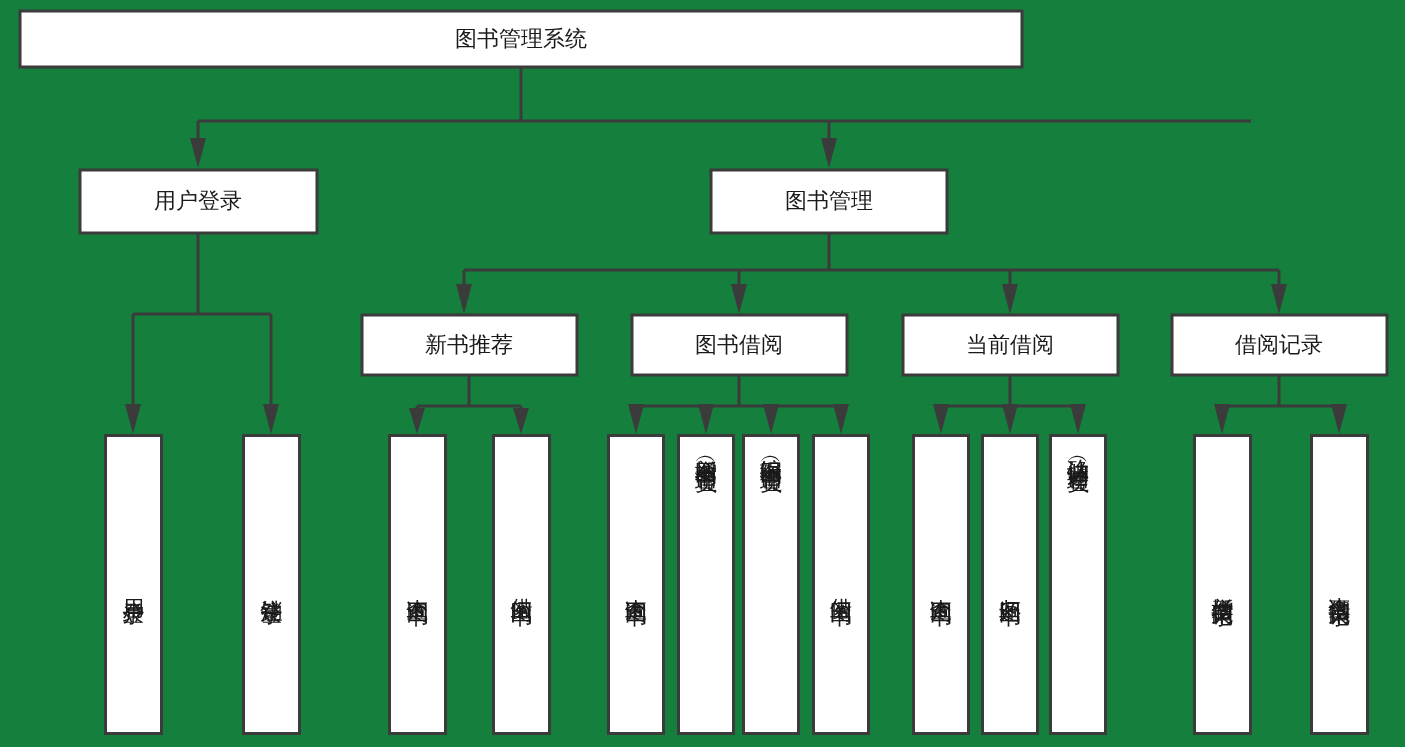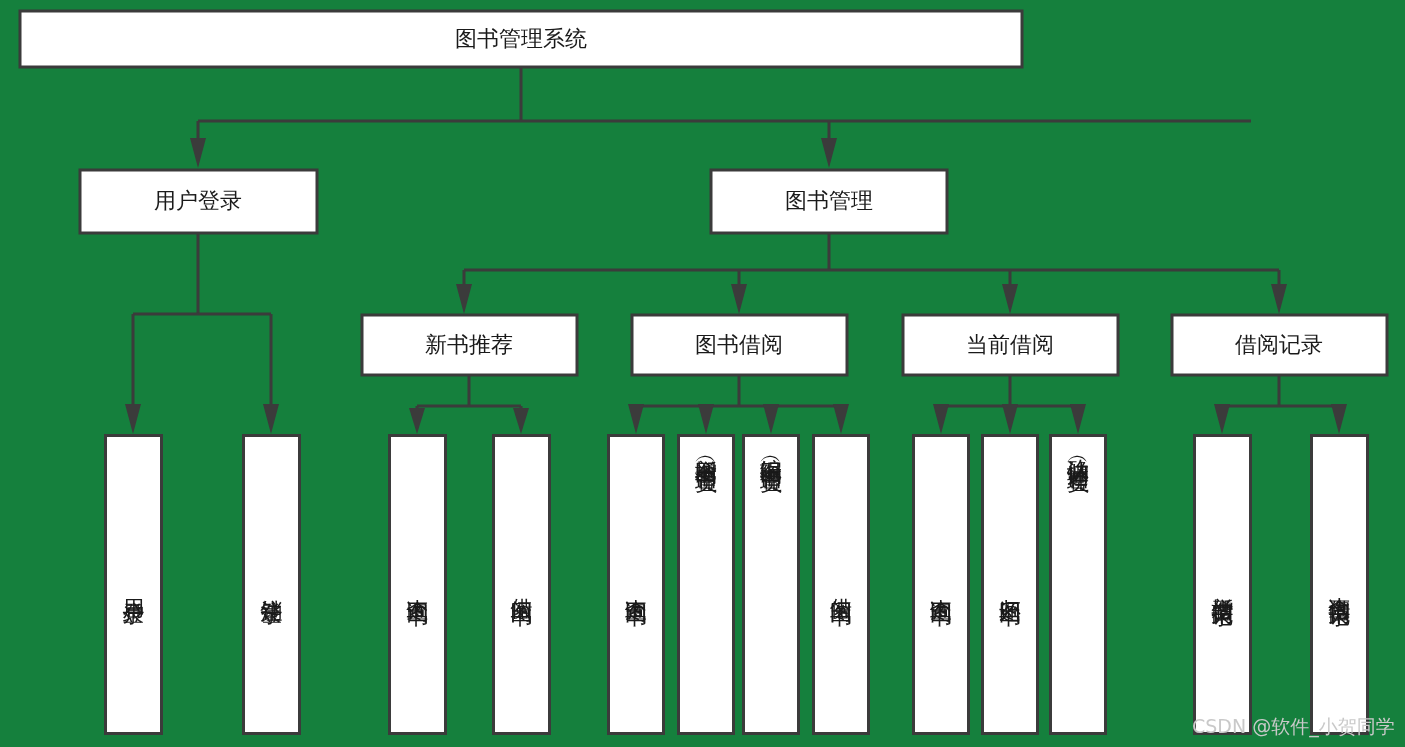--- a/index.html
+++ b/index.html
@@ -187,15 +187,14 @@
   </div>
 
   <div class="leaf-box" style="left:1193px;top:434px;width:59px;height:301px;">
     <span class="leaf-label">新增借阅记录</span>
   </div>
 
   <div class="leaf-box" style="left:1310px;top:434px;width:59px;height:301px;">
     <span class="leaf-label">查询借阅记录</span>
   </div>
 
-  <div class="watermark" style="left:1192px;top:714px;">CSDN @软件_小贺同学</div>
 
 </div>
 
 </body></html>

